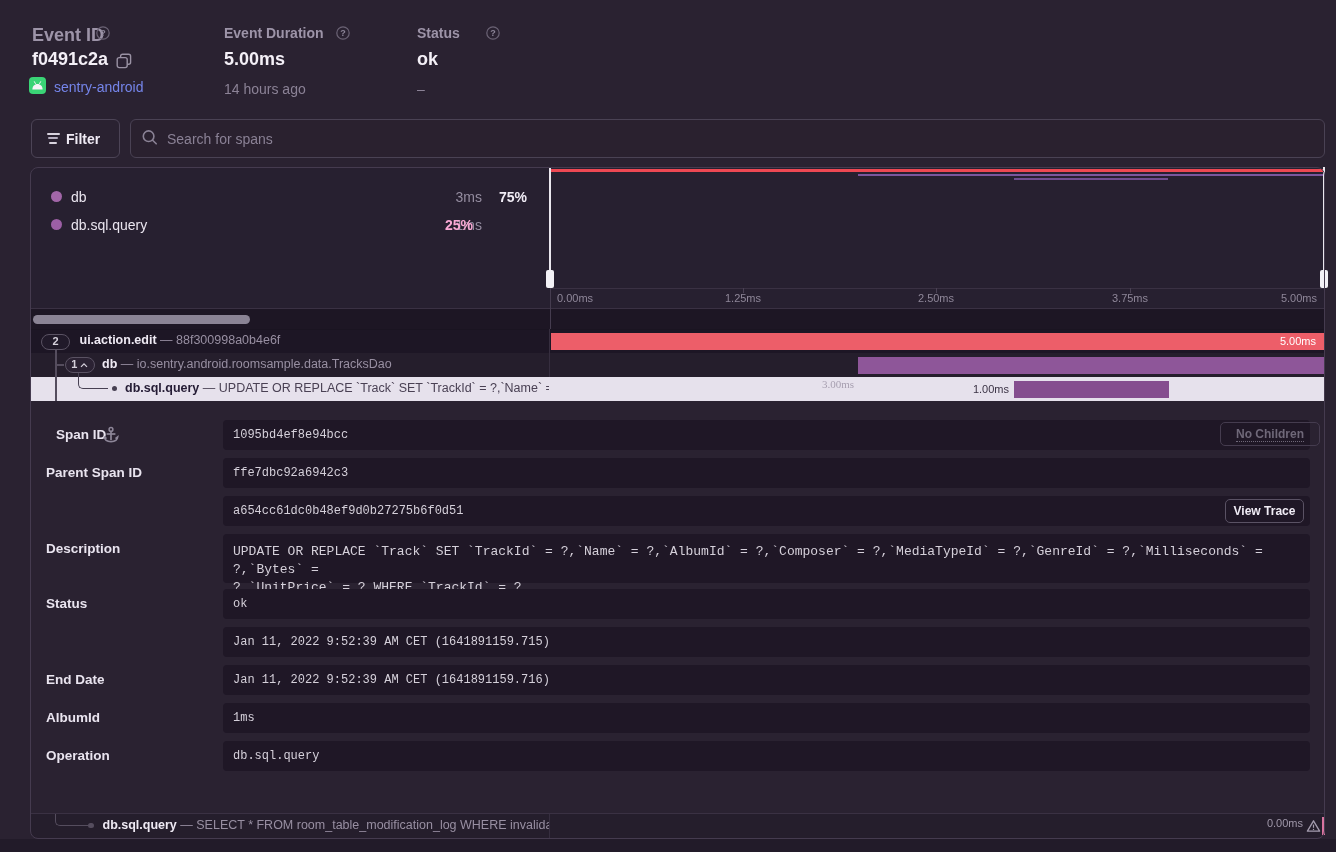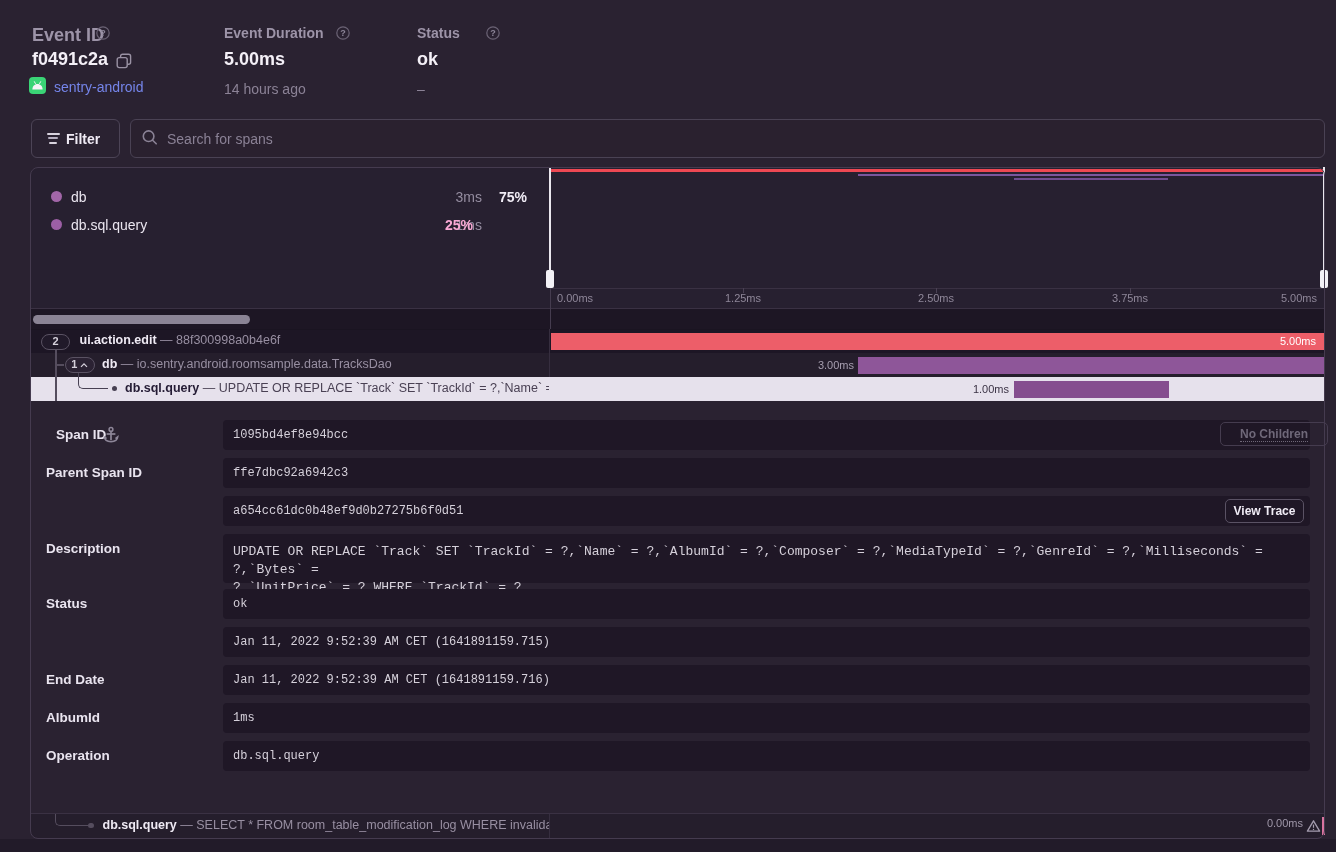--- a/index.html
+++ b/index.html
@@ -116,34 +116,34 @@
   <div class="abs" style="left:31px;top:353px;width:518px;height:24px;overflow:hidden;">
     <div class="abs" style="left:71px;top:4px;font-size:12.5px;color:#988fa2;white-space:nowrap;"><b style="color:#efeaf4;">db</b> — io.sentry.android.roomsample.data.TracksDao</div>
   </div>
   <div class="abs" style="left:31px;top:377px;width:518px;height:24px;overflow:hidden;">
     <div class="abs" style="left:94px;top:4px;font-size:12.5px;color:#4a4154;white-space:nowrap;"><b style="color:#241b34;">db.sql.query</b> — UPDATE OR REPLACE `Track` SET `TrackId` = ?,`Name` = ?,`AlbumId</div>
   </div>
 
   <div class="abs" style="left:550.5px;top:332.5px;width:774px;height:17px;background:#ed5e69;"></div>
   <div class="abs" style="left:1150px;top:334.5px;width:166px;text-align:right;font-size:11px;color:#ffffff;">5.00ms</div>
   <div class="abs" style="left:858px;top:356.5px;width:466.5px;height:17px;background:#8e5699;"></div>
-  <div class="abs" style="left:755px;top:359px;width:99px;text-align:right;font-size:11px;color:#a79fb0;">3.00ms</div>
+  <div class="abs" style="left:755px;top:378px;width:99px;text-align:right;font-size:11px;color:#a79fb0;font-family:Liberation Serif, serif;">3.00ms</div>
   <div class="abs" style="left:1014px;top:380.5px;width:154.5px;height:17px;background:#854e8f;"></div>
   <div class="abs" style="left:910px;top:382.5px;width:99px;text-align:right;font-size:11px;color:#3b3345;">1.00ms</div>
 
   <div class="abs" style="left:46px;top:420px;width:170px;height:30px;font-size:13.5px;font-weight:bold;color:#e9e4ef;line-height:30px;margin-left:10px;">Span ID</div>
   <svg class="abs" style="left:101.5px;top:426px;" width="18" height="18" viewBox="0 0 18 18">
     <circle cx="9" cy="3.4" r="1.9" fill="none" stroke="#8d8698" stroke-width="1.5"></circle>
     <line x1="9" y1="5.3" x2="9" y2="14.2" stroke="#8d8698" stroke-width="1.7"></line>
     <line x1="4.6" y1="8" x2="13.4" y2="8" stroke="#8d8698" stroke-width="1.7"></line>
     <path d="M2.2 10.7 C2.6 14.3 5.6 15.7 9 15.7 C12.4 15.7 15.4 14.3 15.8 10.7 L13.4 12.5 M2.2 10.7 L4.6 12.5" fill="none" stroke="#8d8698" stroke-width="1.5"></path>
   </svg>
   <div class="abs" style="left:223px;top:420px;width:1087px;height:30px;border-radius:4px;background:#1f1726;"></div>
   <div class="abs mono" style="left:233px;top:428px;font-size:12px;color:#d5d0da;">1095bd4ef8e94bcc</div>
-  <div class="abs" style="left:1220px;top:422px;width:108px;height:24px;border:1px solid #453c4f;border-radius:5px;text-align:center;">
+  <div class="abs" style="left:1220px;top:422px;width:100px;height:24px;border:1px solid #453c4f;border-radius:5px;text-align:center;">
     <span style="font-size:12px;font-weight:bold;color:#6f6879;line-height:22px;border-bottom:1px dotted #6f6879;">No Children</span>
   </div>
 
   <div class="abs" style="left:46px;top:458px;width:170px;height:30px;font-size:13.5px;font-weight:bold;color:#e9e4ef;line-height:30px;">Parent Span ID</div>
   <div class="abs" style="left:223px;top:458px;width:1087px;height:30px;border-radius:4px;background:#1f1726;"></div>
   <div class="abs mono" style="left:233px;top:466px;font-size:12px;color:#d5d0da;">ffe7dbc92a6942c3</div>
 
   <div class="abs" style="left:223px;top:496px;width:1087px;height:30px;border-radius:4px;background:#1f1726;"></div>
   <div class="abs mono" style="left:233px;top:504px;font-size:12px;color:#d5d0da;">a654cc61dc0b48ef9d0b27275b6f0d51</div>
   <div class="abs" style="left:1225px;top:499px;width:79px;height:24px;border:1px solid #5a5264;border-radius:5px;text-align:center;font-size:12px;font-weight:bold;color:#f0ecf5;line-height:22px;">View Trace</div>

